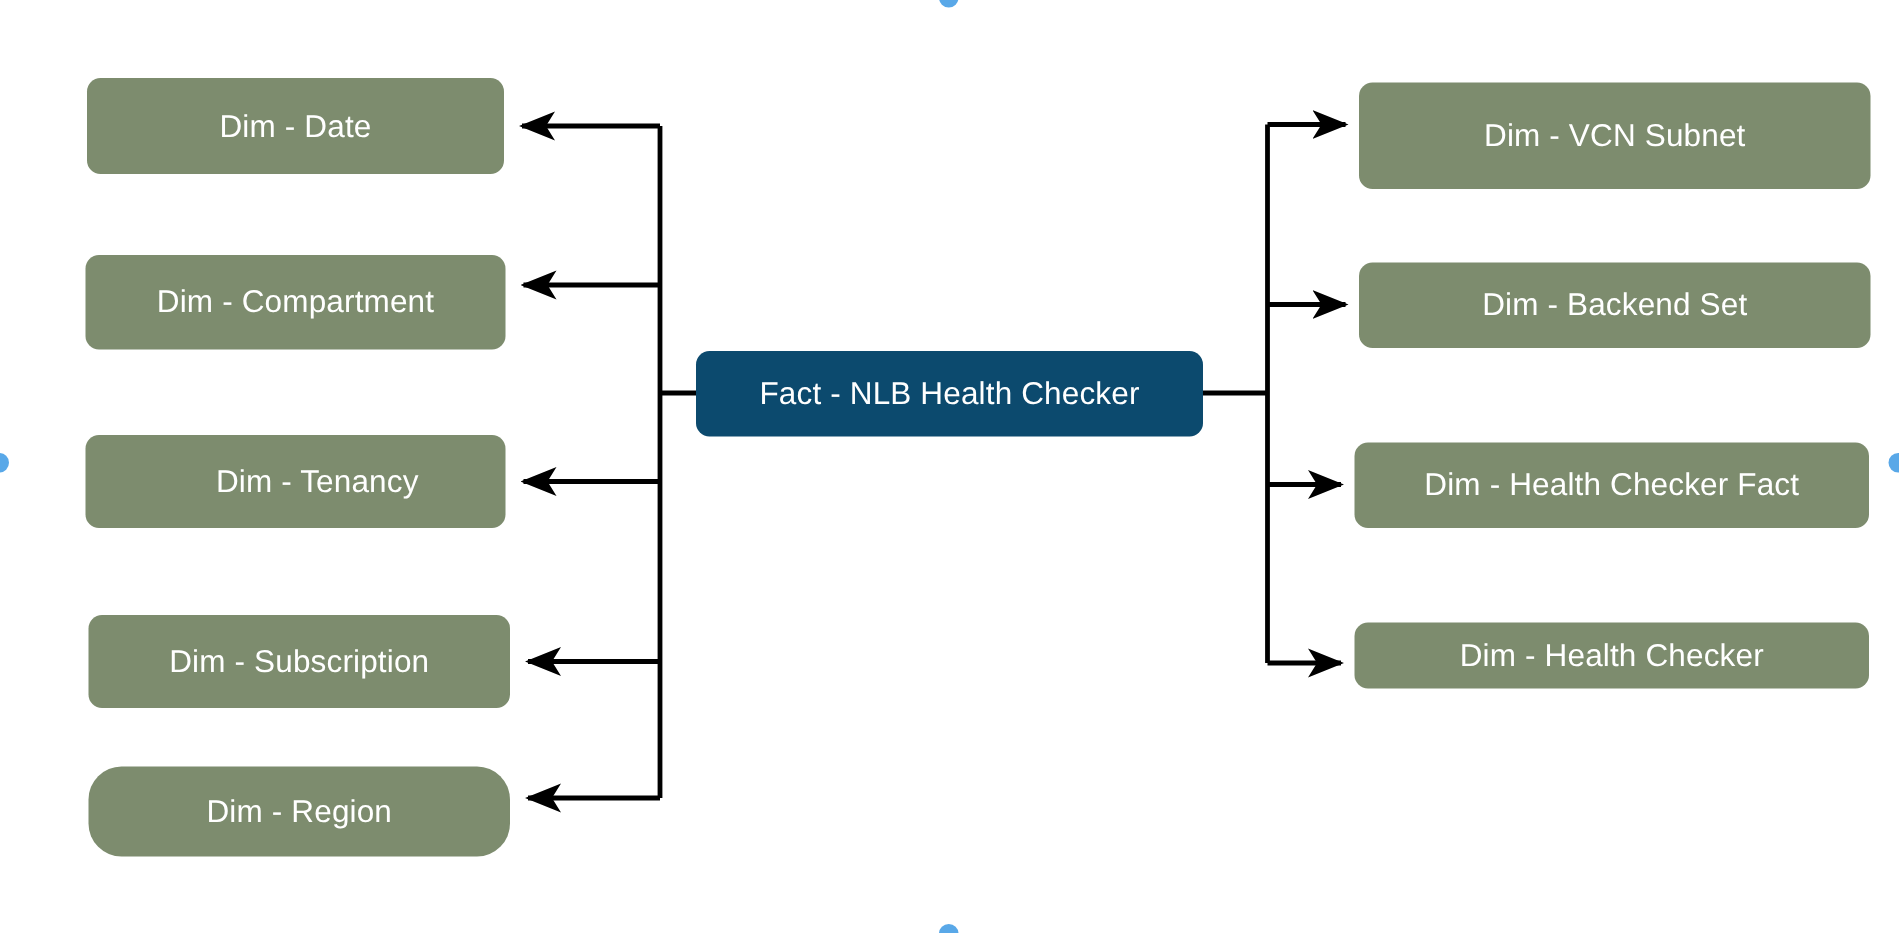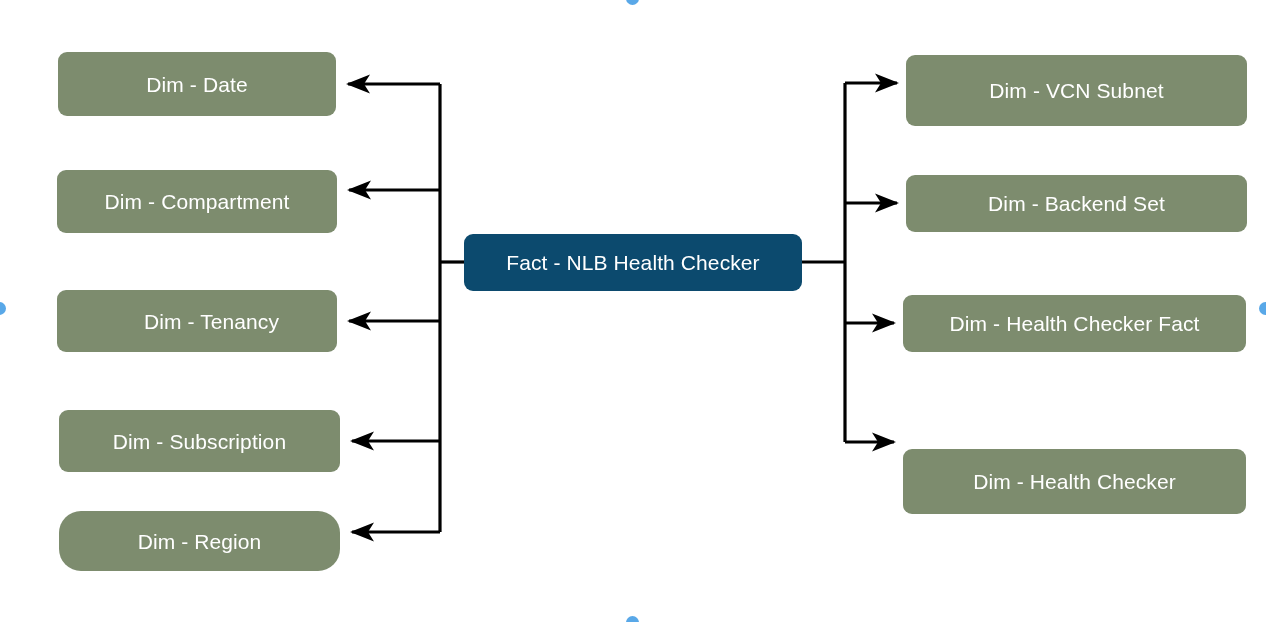--- a/index.html
+++ b/index.html
@@ -114,21 +114,21 @@
 
   <div class="node dim" style="left:906px; top:55px; width:341px; height:71px;">
     <span>Dim - VCN Subnet</span>
   </div>
   <div class="node dim" style="left:906px; top:175px; width:341px; height:57px;">
     <span>Dim - Backend Set</span>
   </div>
   <div class="node dim" style="left:903px; top:295px; width:343px; height:57px;">
     <span>Dim - Health Checker Fact</span>
   </div>
-  <div class="node dim" style="left:903px; top:415px; width:343px; height:65px;margin-top:34px;">
+  <div class="node dim" style="left:903px; top:415px; width:343px; height:44px;">
     <span>Dim - Health Checker</span>
   </div>
 
   <div class="handle" style="left:-7px; top:302px;"></div>
   <div class="handle" style="left:1259px; top:302px;"></div>
   <div class="handle" style="left:626px; top:-8px;"></div>
   <div class="handle" style="left:626px; top:616px;"></div>
 
 </div>
 

